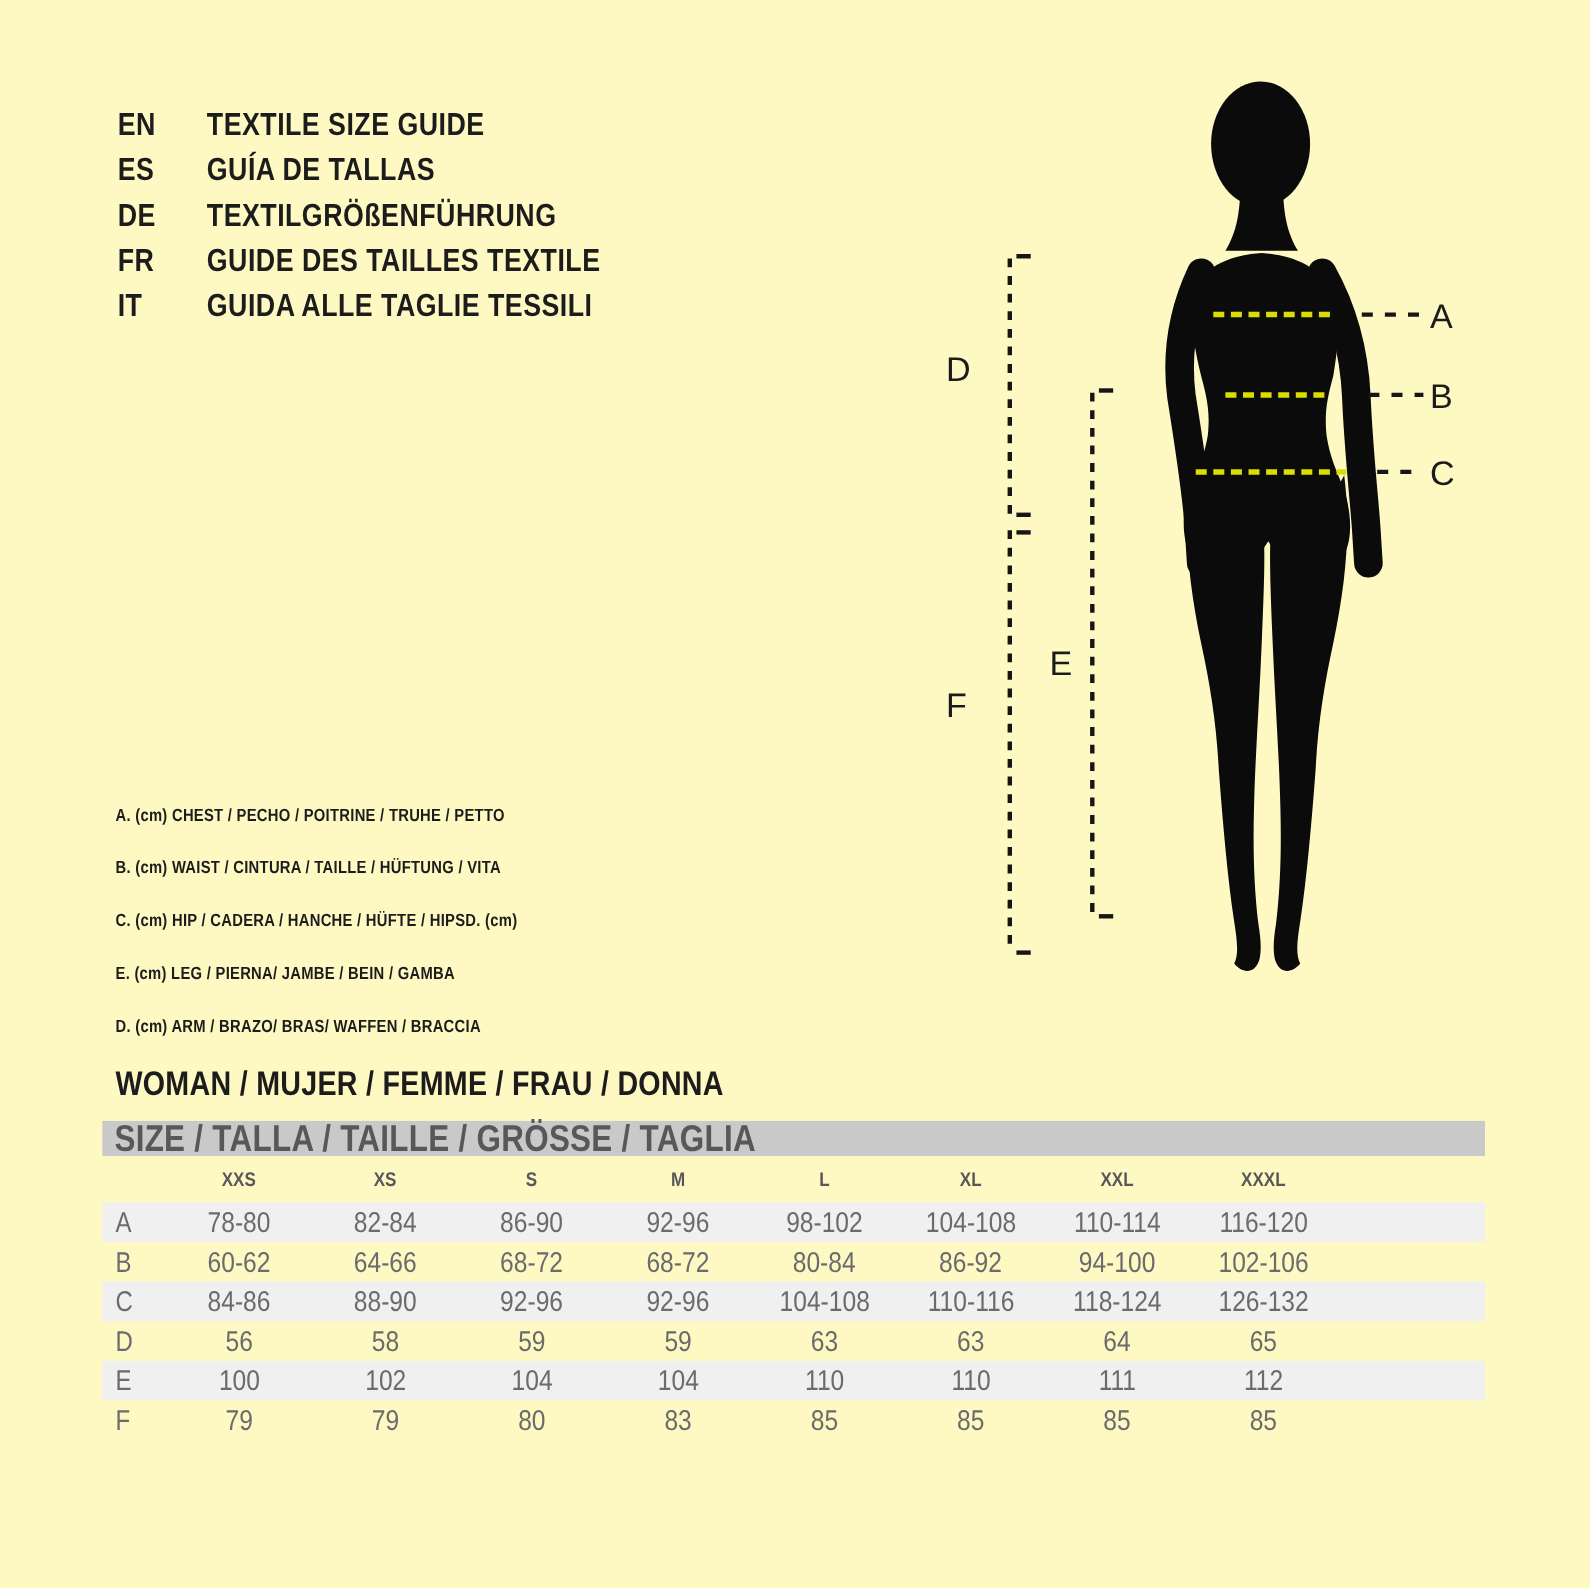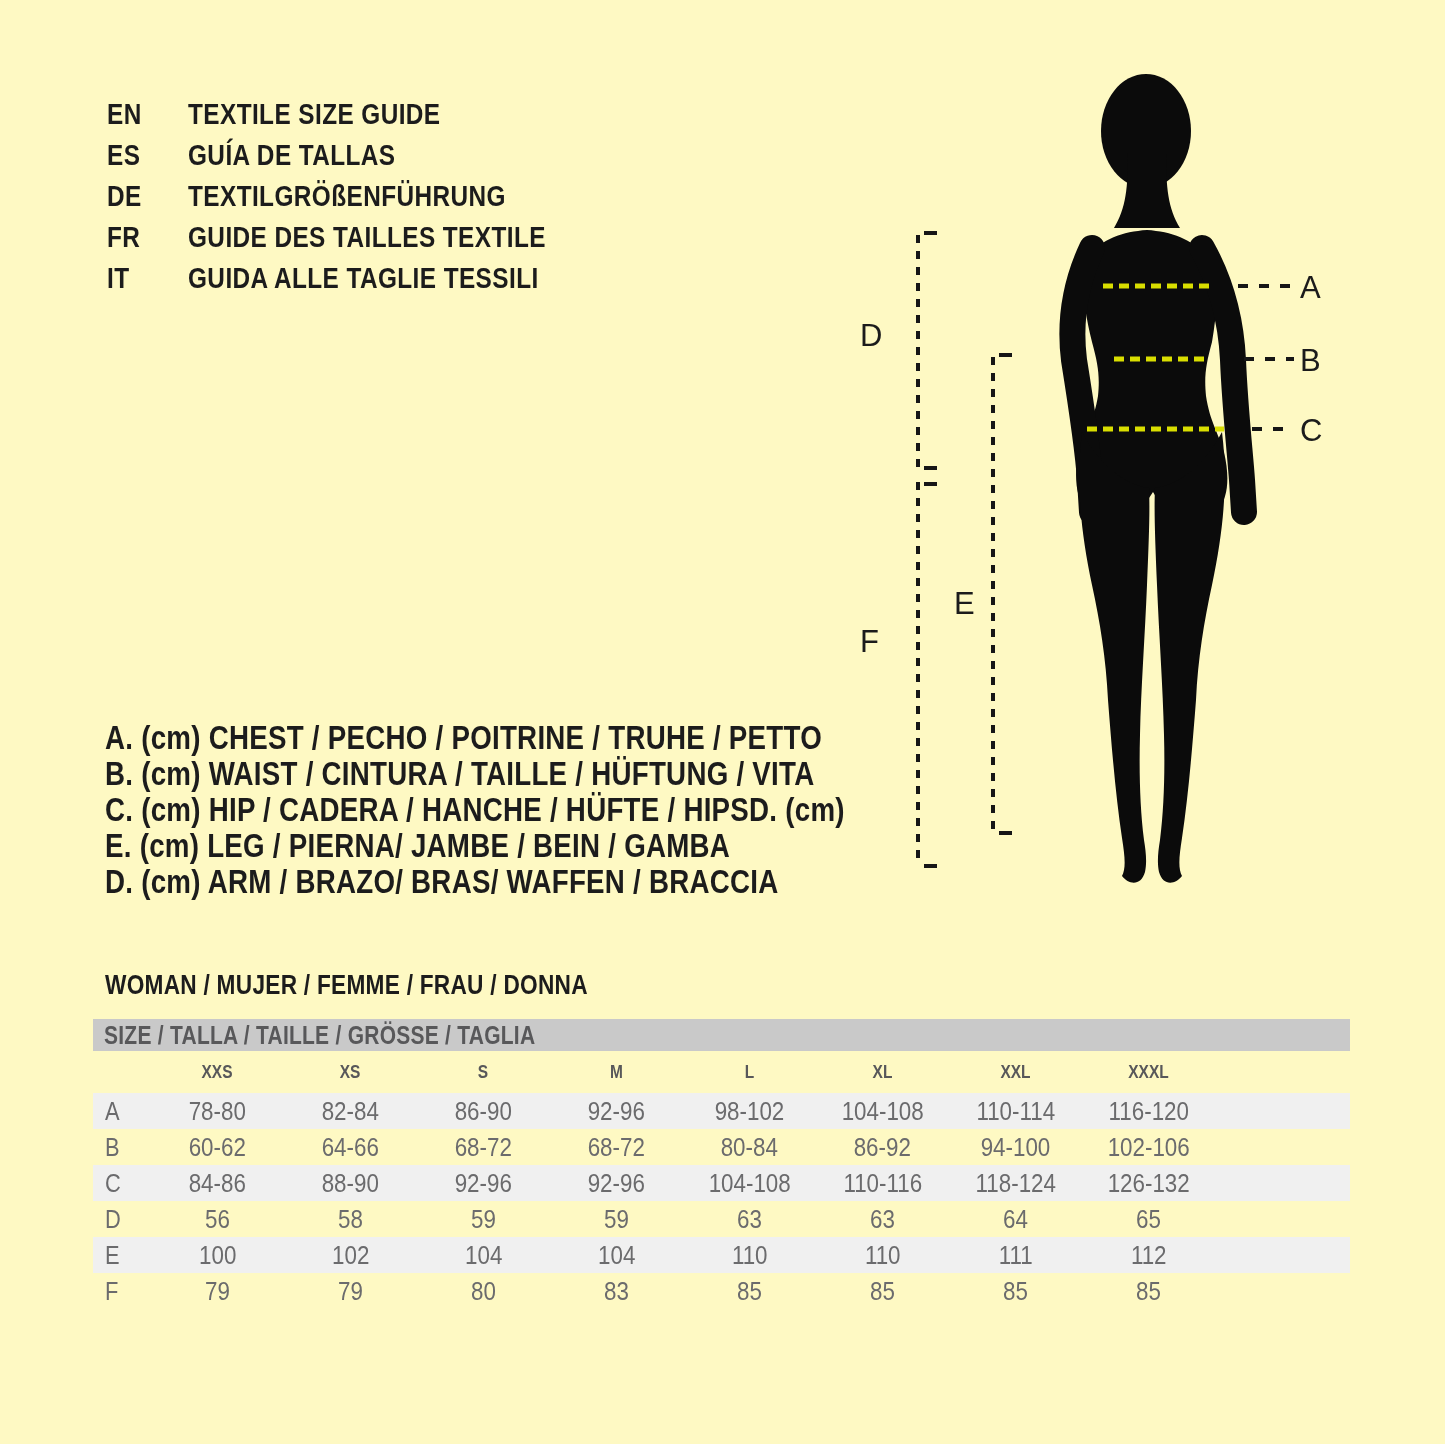--- a/index.html
+++ b/index.html
@@ -15,30 +15,30 @@
   .lang-list{position:absolute;left:107px;top:94px;}
   .lang-row{height:41px;display:flex;align-items:center;font-size:29px;font-weight:700;letter-spacing:.5px;}
   .lang-code{width:81px;flex:0 0 81px;}
 
   
   .figure{position:absolute;left:840px;top:60px;width:605px;height:880px;}
   .figure text{font-family:"Liberation Sans",sans-serif;font-size:31px;fill:#1b1b1b;}
 
   
   .legend{position:absolute;left:105px;top:721px;}
-  .legend-row{height:36px;display:flex;align-items:flex-end;font-size:33px;font-weight:700;letter-spacing:.3px;}
+  .legend-row{height:36px;display:flex;align-items:flex-start;font-size:16px;font-weight:700;letter-spacing:.3px;margin-top:12px;}
 
   
   .gender{position:absolute;left:105px;top:967px;height:36px;display:flex;align-items:center;
-          font-size:27px;font-weight:700;letter-spacing:.3px;}
+          font-size:31px;font-weight:700;letter-spacing:.3px;}
 
   
   .size-table{position:absolute;left:93px;top:1019px;width:1257px;}
   .table-bar{height:32px;background:#c9c9c9;color:#58585a;display:flex;align-items:center;
-             padding-left:11px;font-size:25px;font-weight:700;letter-spacing:.3px;box-sizing:border-box;}
+             padding-left:11px;font-size:34px;font-weight:700;letter-spacing:.3px;box-sizing:border-box;}
   .grid-row{display:grid;grid-template-columns:58px repeat(8,133px) 1fr;align-items:center;}
   .sizes-row{height:42px;color:#58585a;font-size:18px;font-weight:700;}
   .data-row{height:36px;color:#6b6b6d;font-size:26px;font-weight:400;}
   .data-row.striped{background:#f0f0f0;}
   .cell-c{text-align:center;}
   .row-label{padding-left:12px;}
 </style>
 </head>
 <body>
 

